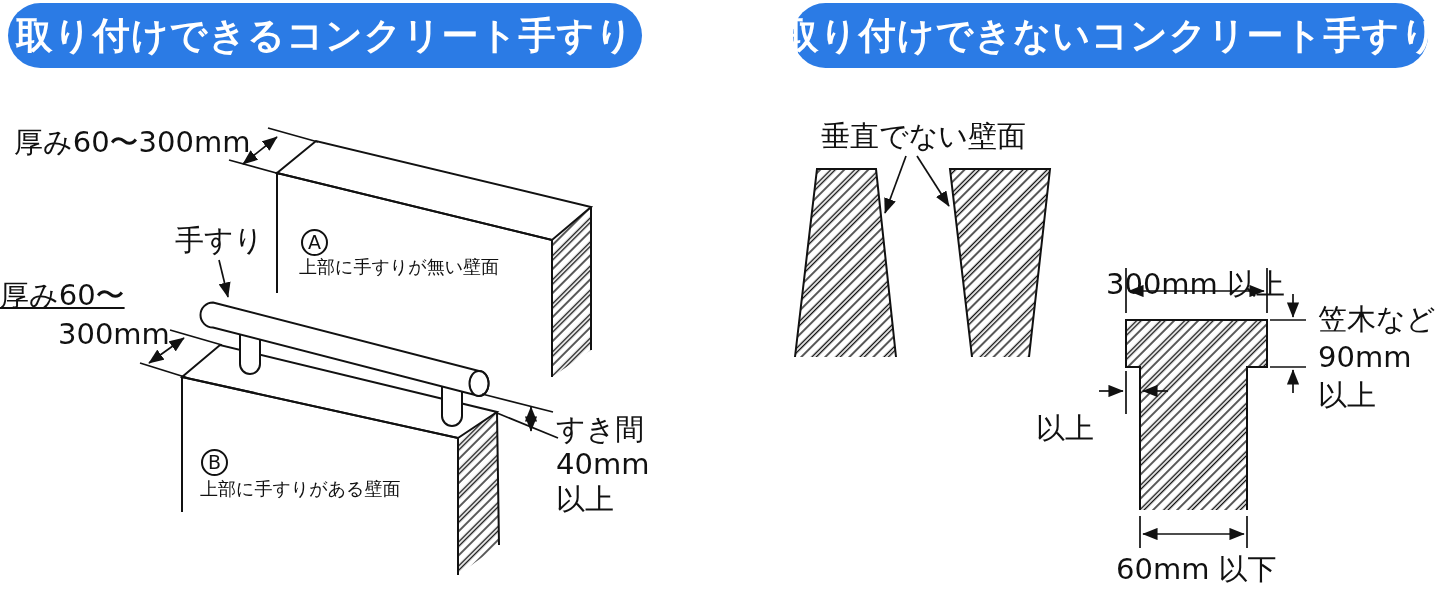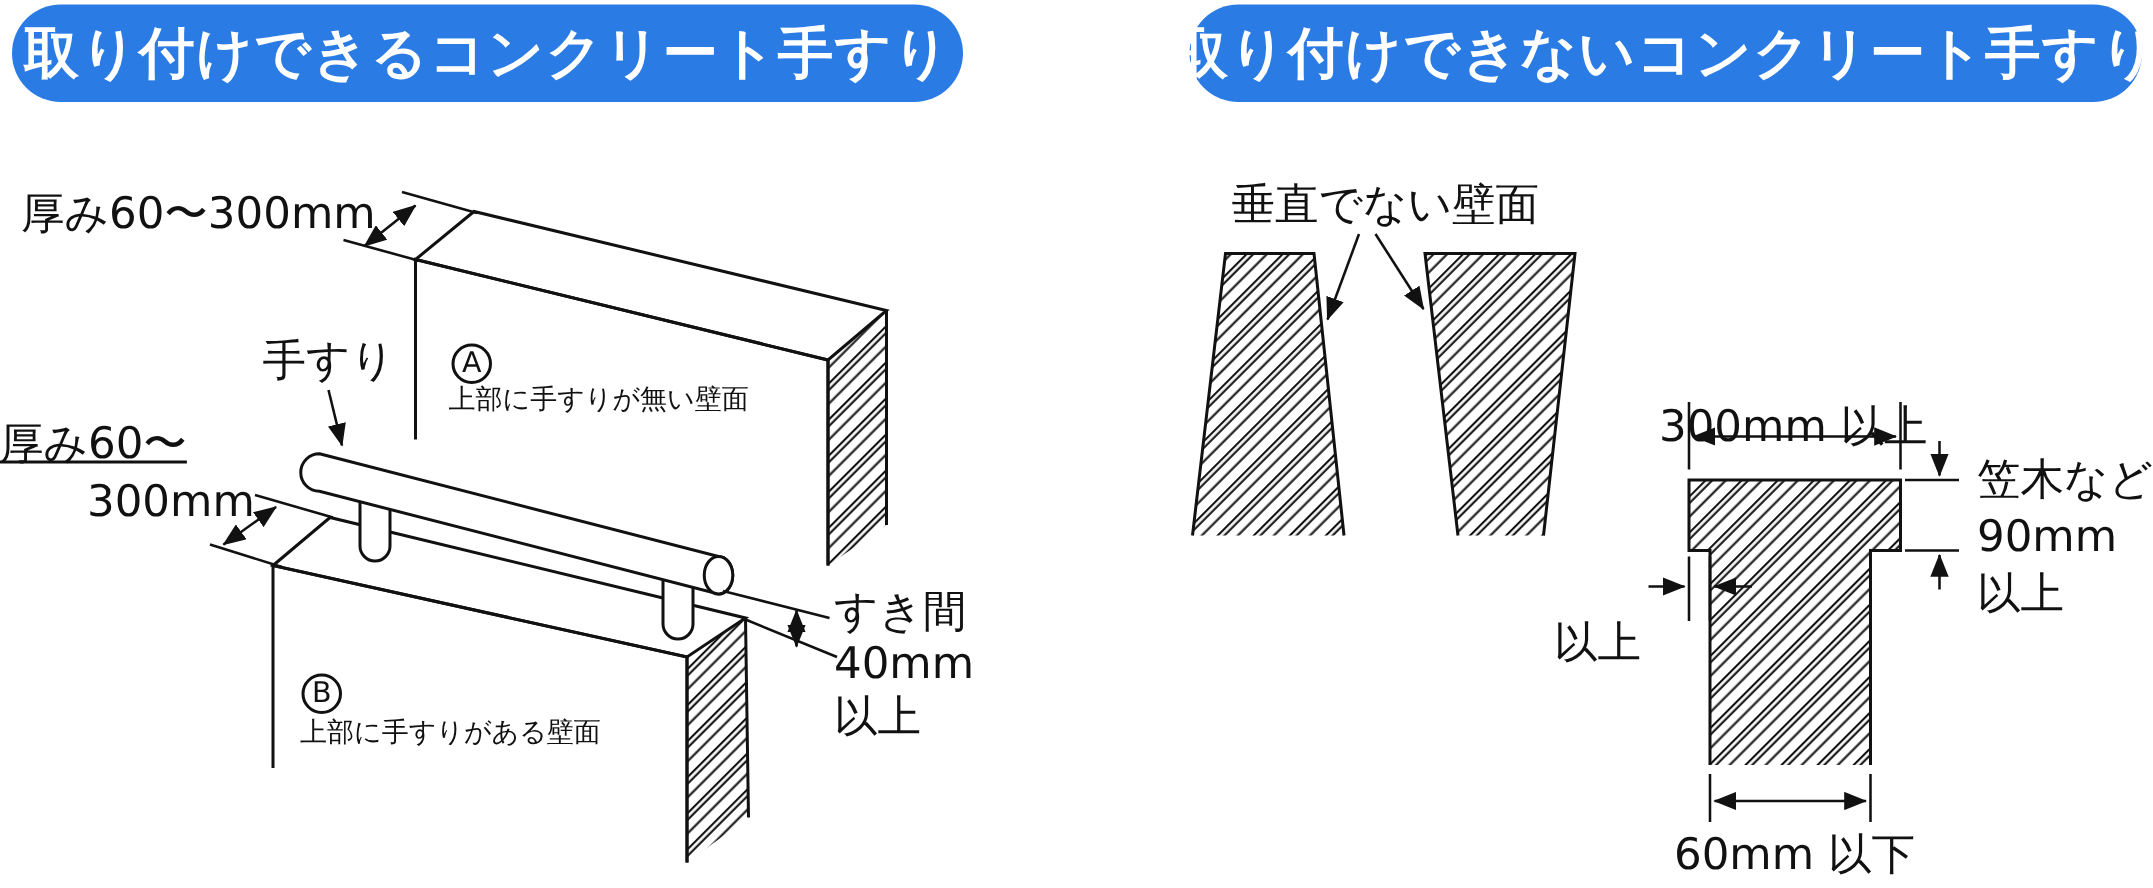--- a/index.html
+++ b/index.html
@@ -154,21 +154,21 @@
 
   <div class="circ" style="left:301px;top:229px;">A</div>
   <div class="lbl f26" style="left:299px;top:257px;">上部に手すりが無い壁面</div>
 
   <div class="lbl f29" style="left:0px;top:279px;text-decoration:underline;">厚み60〜</div>
   <div class="lbl f29" style="left:58px;top:318px;">300mm</div>
 
   <div class="circ" style="left:201px;top:449px;">B</div>
   <div class="lbl f26" style="left:200px;top:479px;">上部に手すりがある壁面</div>
 
-  <div class="lbl f29 stack gap-stack" style="left:556px;top:390px;">
+  <div class="lbl f29 stack gap-stack" style="left:556px;top:412px;">
     <span>すき間</span>
     <span>40mm</span>
     <span>以上</span>
   </div>
 
   <div class="lbl f29" style="left:821px;top:120px;">垂直でない壁面</div>
 
   <div class="lbl f29" style="left:1106px;top:245px;margin-top:23px;">300mm 以上</div>
 
   <div class="lbl f29 stack kasagi-stack" style="left:1318px;top:300px;">

